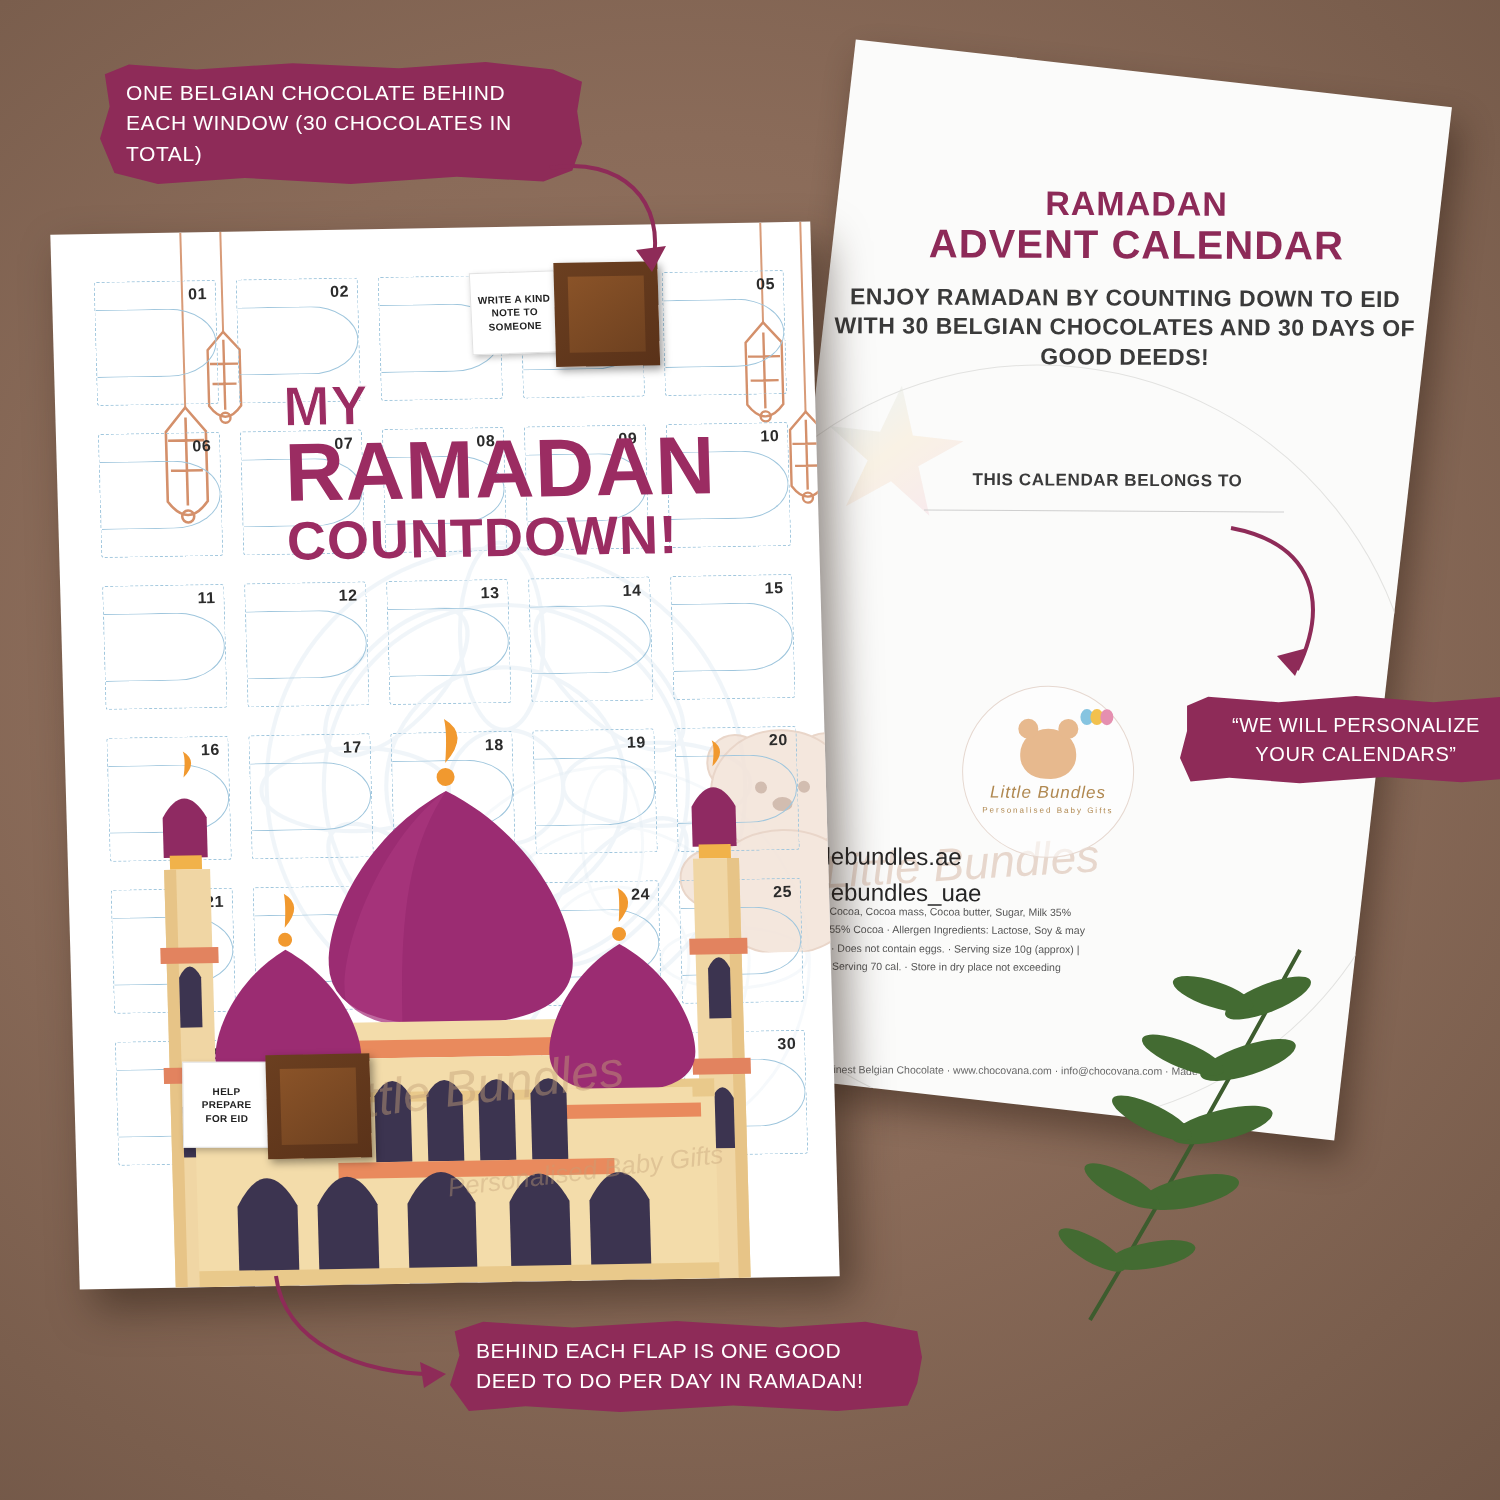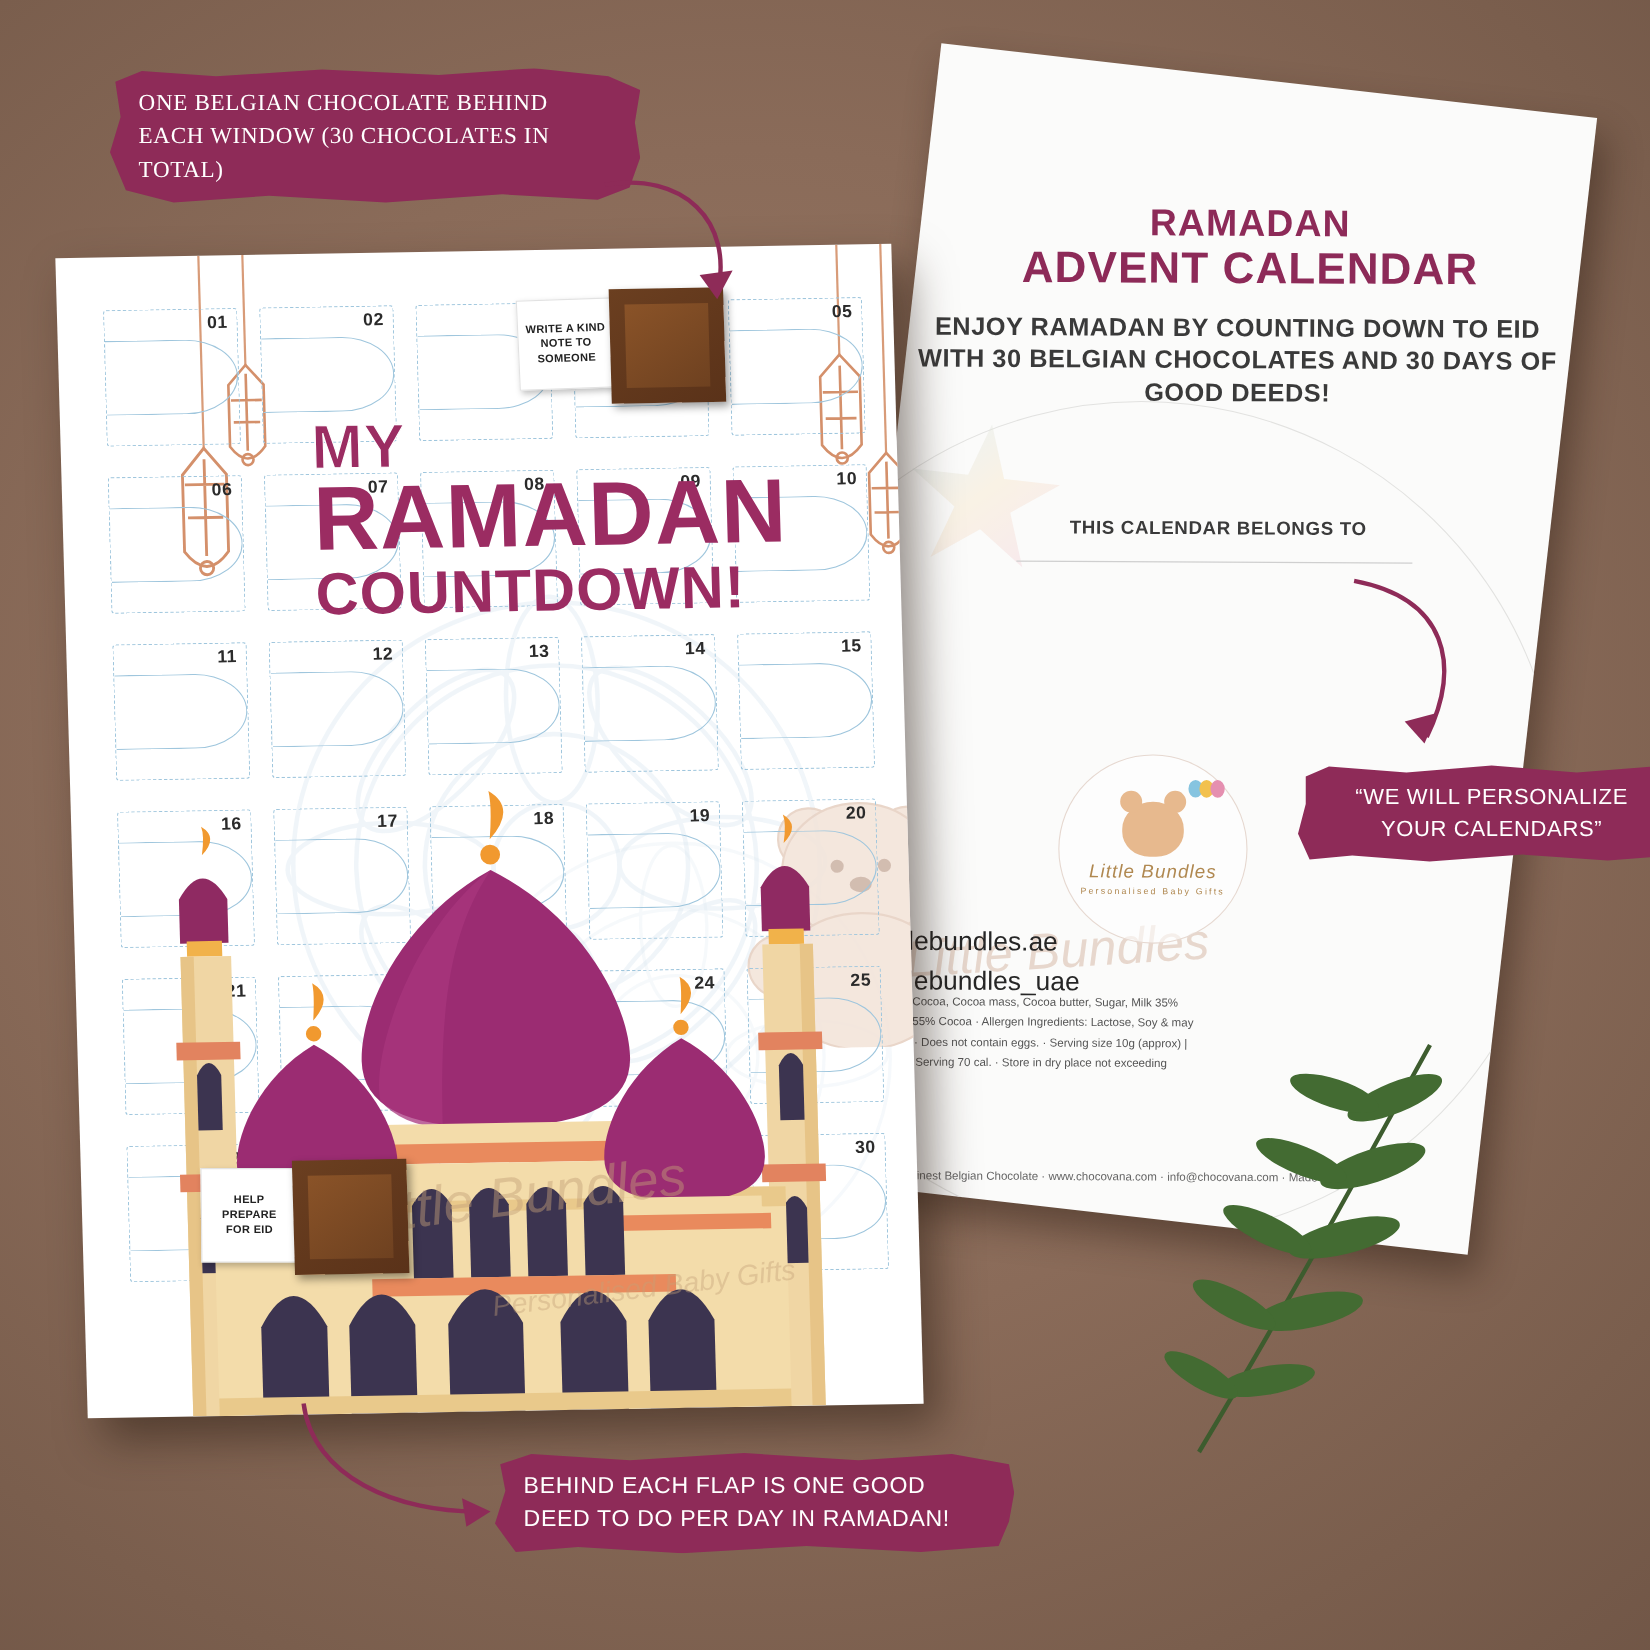--- a/index.html
+++ b/index.html
@@ -166,21 +166,20 @@
     background:linear-gradient(145deg,#8a5328,#6e4120);
   }
 
   
   .brush{
     position:absolute;background:#8e2b58;color:#fff;
     padding:16px 26px;font-size:21px;line-height:1.45;letter-spacing:.6px;font-weight:500;
   }
   .brush.b1{left:100px;top:62px;width:430px;
     clip-path:polygon(1% 10%,6% 2%,20% 6%,40% 1%,62% 5%,80% 0%,94% 6%,100% 16%,99% 40%,100% 66%,98% 88%,92% 97%,74% 93%,52% 99%,30% 94%,12% 99%,3% 90%,0% 62%,2% 36%);
-    font-family:Liberation Serif, serif;
   }
   .brush.b2{left:1180px;top:695px;width:300px;text-align:center;font-size:20px;
     clip-path:polygon(2% 12%,8% 2%,28% 8%,50% 1%,72% 8%,92% 2%,100% 14%,99% 42%,100% 70%,96% 92%,80% 97%,58% 91%,34% 98%,14% 92%,3% 96%,0% 70%,2% 40%);
   }
   .brush.b3{left:450px;top:1320px;width:420px;
     clip-path:polygon(1% 12%,7% 2%,26% 8%,48% 1%,70% 8%,88% 2%,99% 12%,100% 40%,99% 68%,97% 92%,82% 98%,60% 92%,36% 99%,16% 93%,4% 98%,0% 70%,2% 38%);
   }
   .arrow{position:absolute;pointer-events:none;}
 </style>
 </head>

